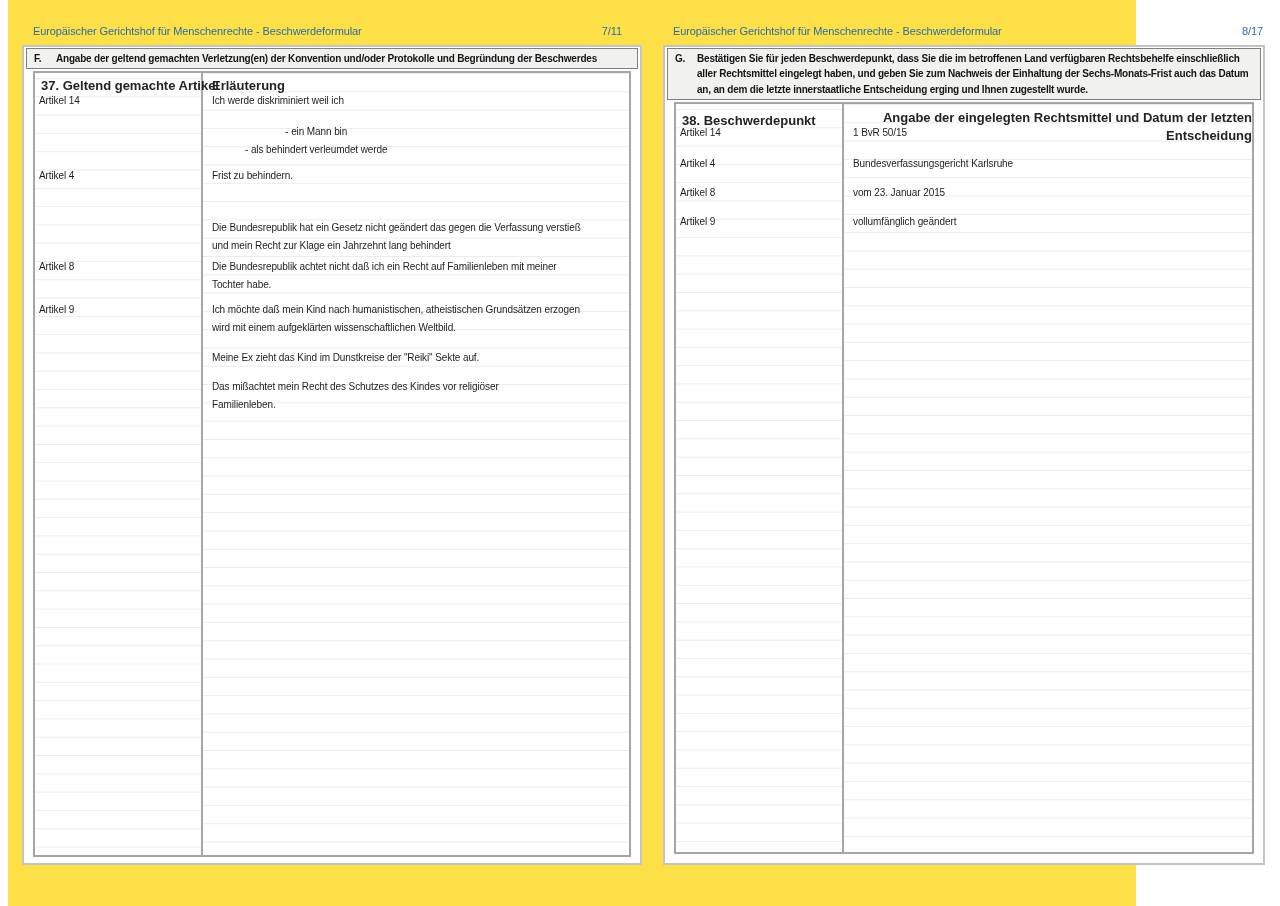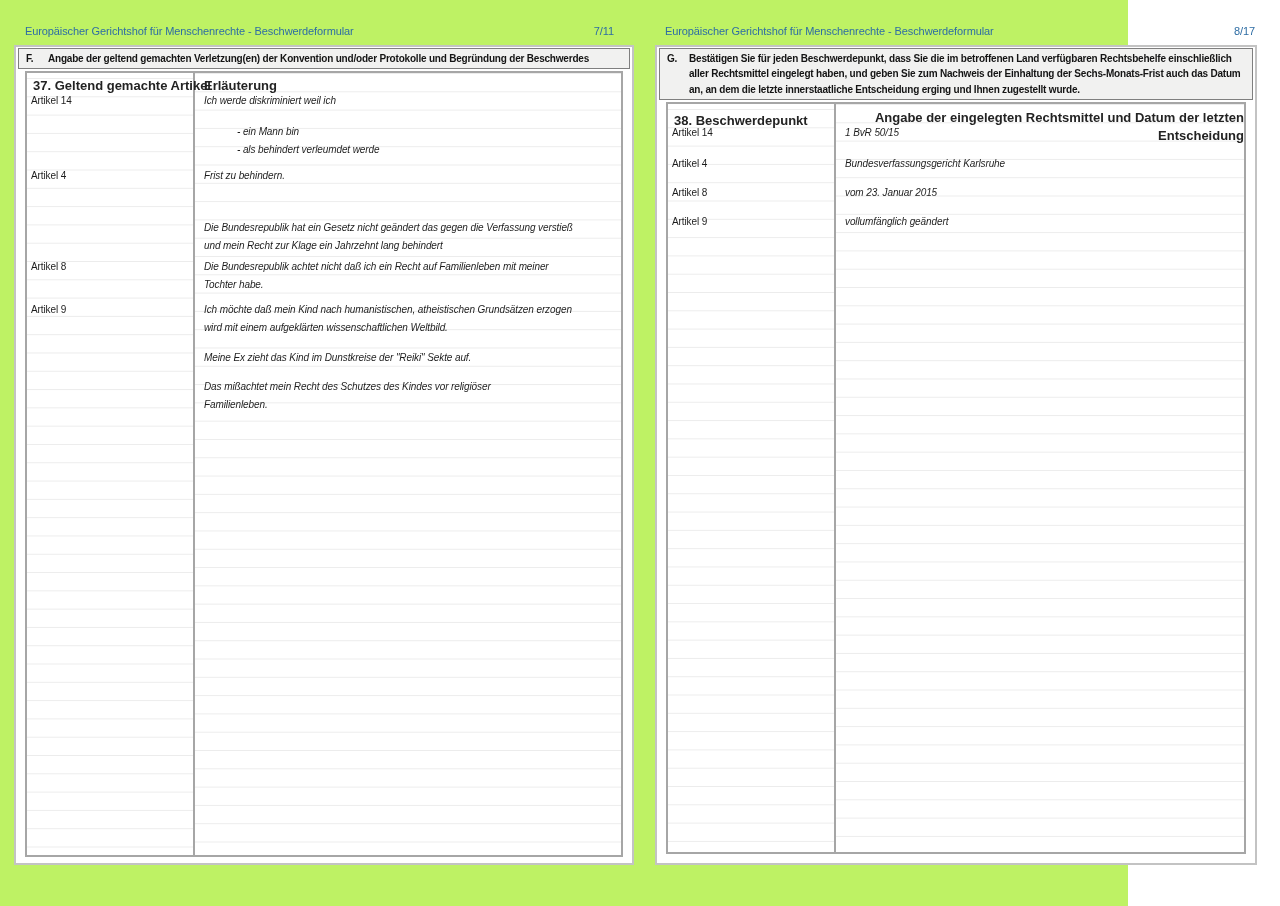--- a/index.html
+++ b/index.html
@@ -1,17 +1,17 @@
 <!DOCTYPE html>
 <html lang="de"><head>
 <meta charset="utf-8">
 <style>
   html,body{margin:0;padding:0;background:#ffffff;width:1280px;height:906px;overflow:hidden;
     font-family:"Liberation Sans",sans-serif;-webkit-font-smoothing:antialiased;}
-  .canvas{position:relative;width:1128px;height:906px;background:#bef264;}
+  .canvas{position:relative;width:1128px;height:906px;background:#fde047;margin-left:8px;}
 
   .page{position:absolute;top:0;}
   .page.left{left:14px;width:620px;}
   .page.right{left:655px;width:602px;}
 
   .page-header{display:flex;justify-content:space-between;align-items:baseline;
     padding-top:25px;font-size:11px;color:#2e6da4;letter-spacing:-0.1px;}
   .page.left  .page-header{padding-left:11px;padding-right:20px;}
   .page.right .page-header{padding-left:10px;padding-right:2px;}
   .page-num{font-size:11px;color:#2e6da4;}
@@ -29,27 +29,27 @@
   .ftable.tall{height:786px;}
   .ftable.short{height:752px;margin-top:1px;}
 
   .colbg{position:absolute;top:0;bottom:0;
     background-image:linear-gradient(to bottom,transparent 0,transparent 17.2px,#ececec 17.2px,#ececec 18.3px);
     background-size:100% 18.3px;background-repeat:repeat-y;}
   .colbg.c1{left:0;width:166px;border-right:2px solid #a6a6a6;background-position:0 6px;}
   .colbg.c2{left:168px;right:0;background-position:0 1px;}
 
   .tb{position:absolute;font-size:10px;line-height:17.5px;color:#1d1d1d;letter-spacing:-0.1px;z-index:2;}
-  .tb div{white-space:nowrap;font-style:italic;}
+  .tb div{white-space:nowrap;}
   .tb.head{font-size:13px;color:#232323;letter-spacing:0;font-weight:bold;}
   .tb.h1{left:6px;}
   .tb.h2{left:177px;text-align:right;}
   .tb.a{left:4px;width:158px;}
   .tb.t{left:177px;}
-  .tb.t.ind{left:210px;}
+  .tb.t.ind{left:210px;text-align:center;}
 </style>
 </head>
 <body>
 
 <div class="canvas">
 
   <section class="page left">
     <div class="page-header">
       <span>Europäischer Gerichtshof für Menschenrechte - Beschwerdeformular</span>
       <span class="page-num">7/11</span>

